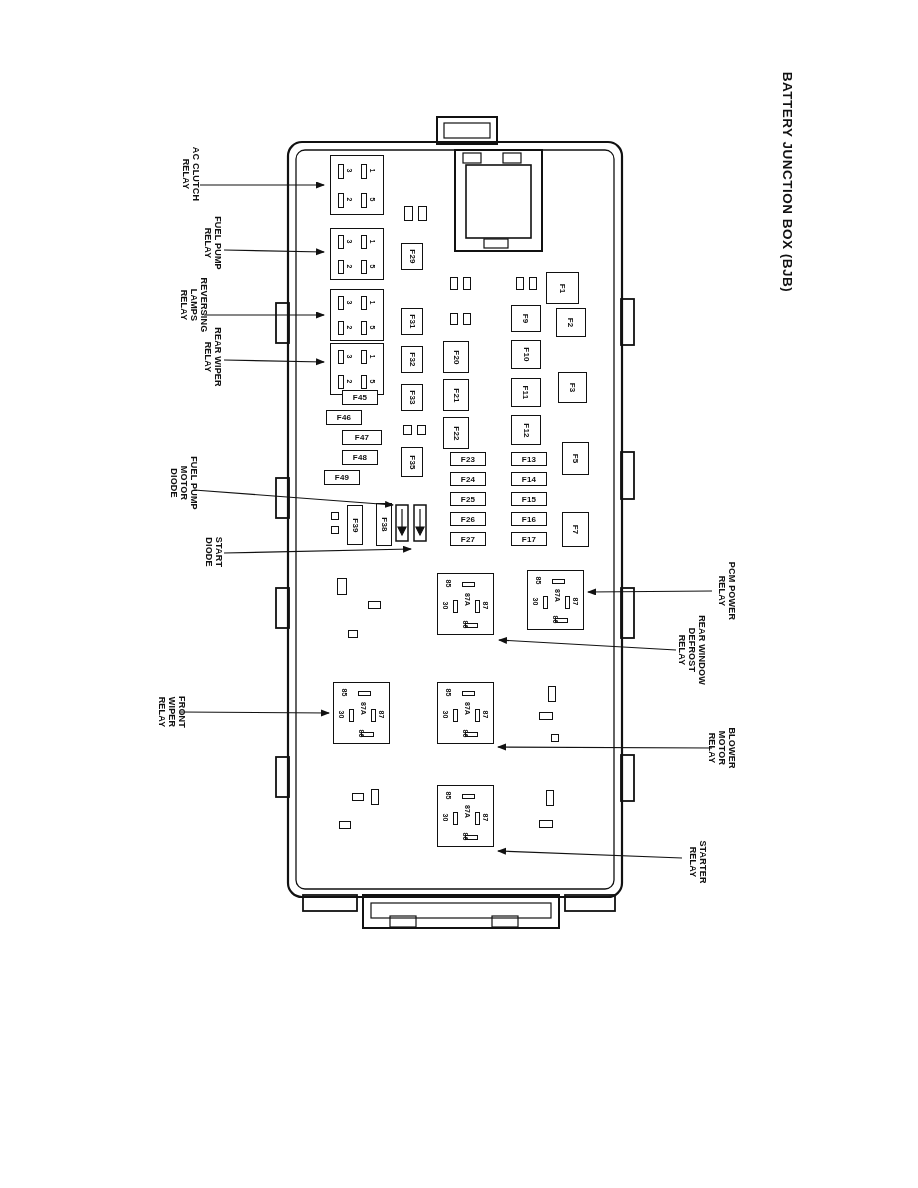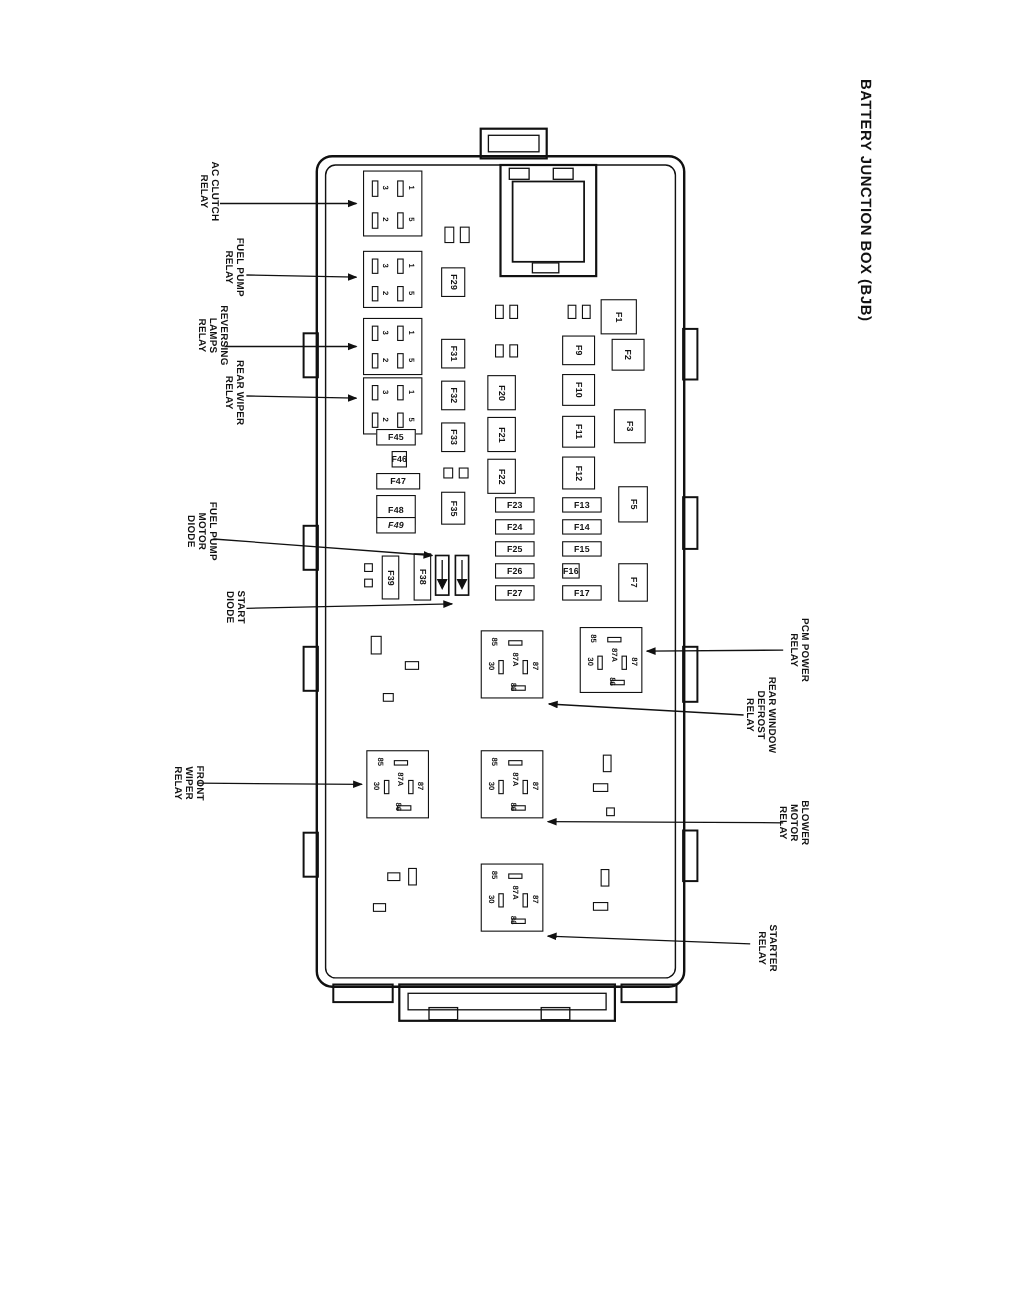--- a/index.html
+++ b/index.html
@@ -215,30 +215,30 @@
   <div class="box fuse" style="left:562px;top:442px;width:27px;height:33px;">
       <span class="rot90">F5</span>
     </div>
   <div class="box fuse" style="left:562px;top:512px;width:27px;height:35px;">
       <span class="rot90">F7</span>
     </div>
 
   <div class="box fuse" style="left:342px;top:390px;width:36px;height:15px;">
       <span>F45</span>
     </div>
-  <div class="box fuse" style="left:356px;top:410px;width:14px;height:15px;">
+  <div class="box fuse" style="left:326px;top:410px;width:36px;height:15px;">
       <span>F46</span>
     </div>
   <div class="box fuse" style="left:342px;top:430px;width:40px;height:15px;">
       <span>F47</span>
     </div>
-  <div class="box fuse" style="left:342px;top:450px;width:36px;height:27px;">
+  <div class="box fuse" style="left:342px;top:450px;width:36px;height:15px;">
       <span>F48</span>
     </div>
-  <div class="box fuse" style="left:342px;top:470px;width:36px;height:15px;font-style:italic;">
+  <div class="box fuse" style="left:324px;top:470px;width:36px;height:15px;">
       <span>F49</span>
     </div>
   <div class="box fuse" style="left:450px;top:452px;width:36px;height:14px;">
       <span>F23</span>
     </div>
   <div class="box fuse" style="left:450px;top:472px;width:36px;height:14px;">
       <span>F24</span>
     </div>
   <div class="box fuse" style="left:450px;top:492px;width:36px;height:14px;">
       <span>F25</span>
@@ -251,21 +251,21 @@
     </div>
   <div class="box fuse" style="left:511px;top:452px;width:36px;height:14px;">
       <span>F13</span>
     </div>
   <div class="box fuse" style="left:511px;top:472px;width:36px;height:14px;">
       <span>F14</span>
     </div>
   <div class="box fuse" style="left:511px;top:492px;width:36px;height:14px;">
       <span>F15</span>
     </div>
-  <div class="box fuse" style="left:511px;top:512px;width:16px;height:14px;">
+  <div class="box fuse" style="left:511px;top:512px;width:36px;height:14px;">
       <span>F16</span>
     </div>
   <div class="box fuse" style="left:511px;top:532px;width:36px;height:14px;">
       <span>F17</span>
     </div>
 
   <div class="box" style="left:437px;top:573px;width:57px;height:62px;">
     <span class="lpin" style="left:24px;top:8px;width:13px;height:5px;"></span>
     <span class="lpin" style="left:15px;top:26px;width:5px;height:13px;"></span>
     <span class="lpin" style="left:37px;top:26px;width:5px;height:13px;"></span>

